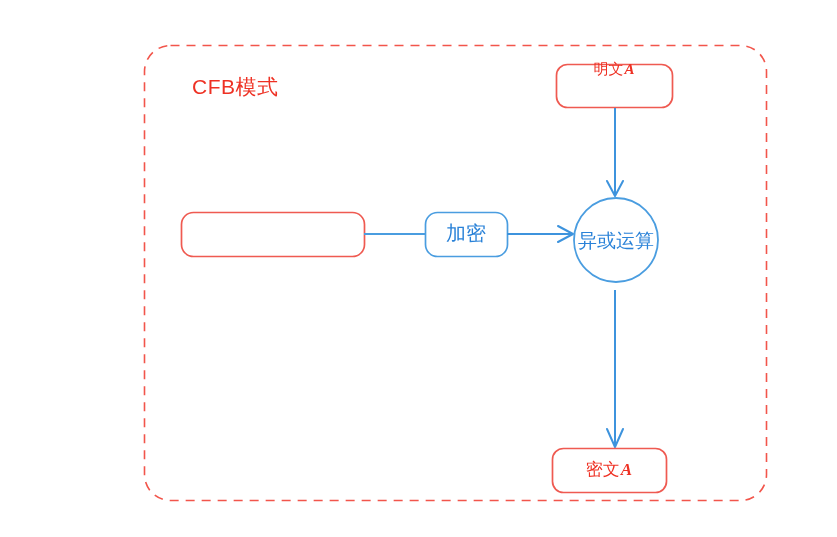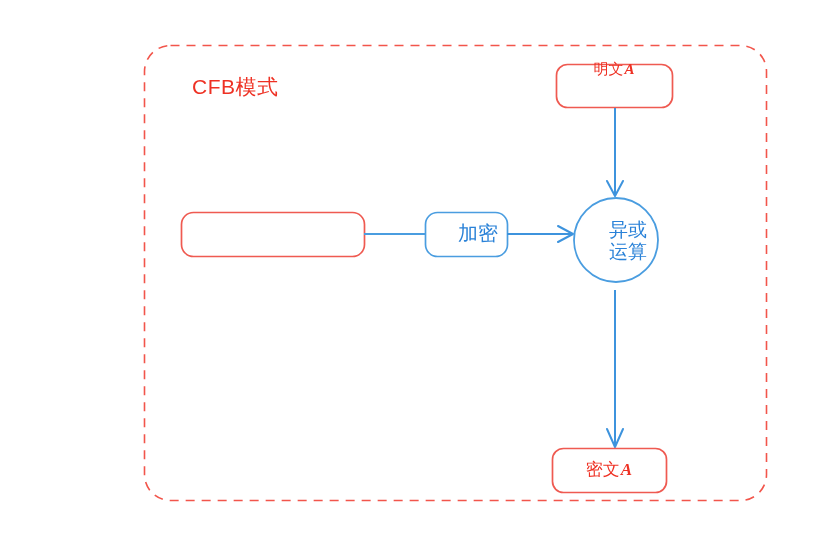--- a/index.html
+++ b/index.html
@@ -33,21 +33,20 @@
     text-align: center;
     white-space: nowrap;
     pointer-events: none;
     line-height: 1.18;
   }
   .lbl-red {
     color: #ee3124;
   }
   .lbl-blue {
     color: #2a82d8;
-    padding-left: 12px;
   }
   #title-label {
     left: 148px;
     top: 70px;
     width: 130px;
     height: 34px;
     justify-content: flex-start;
     font-size: 21px;
     letter-spacing: 0.5px;
     font-weight: 500;
@@ -71,21 +70,21 @@
     top: 212px;
     width: 82px;
     height: 44px;
     font-size: 20px;
   }
   #xor-label {
     left: 530px;
     top: 213px;
     width: 84px;
     height: 56px;
-    flex-direction: column;
+    flex-direction: row;
     font-size: 19px;
   }
   #ciphertext-label {
     left: 508px;
     top: 448px;
     width: 114px;
     height: 44px;
     font-size: 17px;
   }
   .ital {

